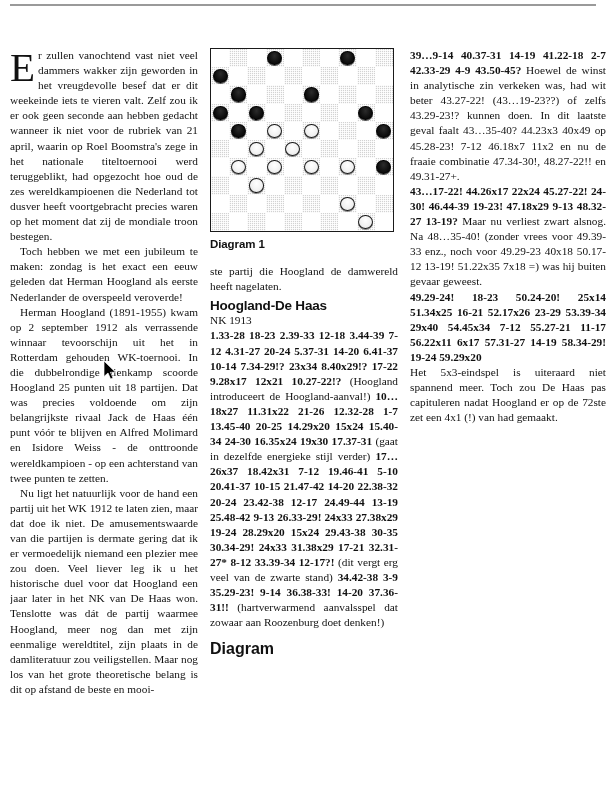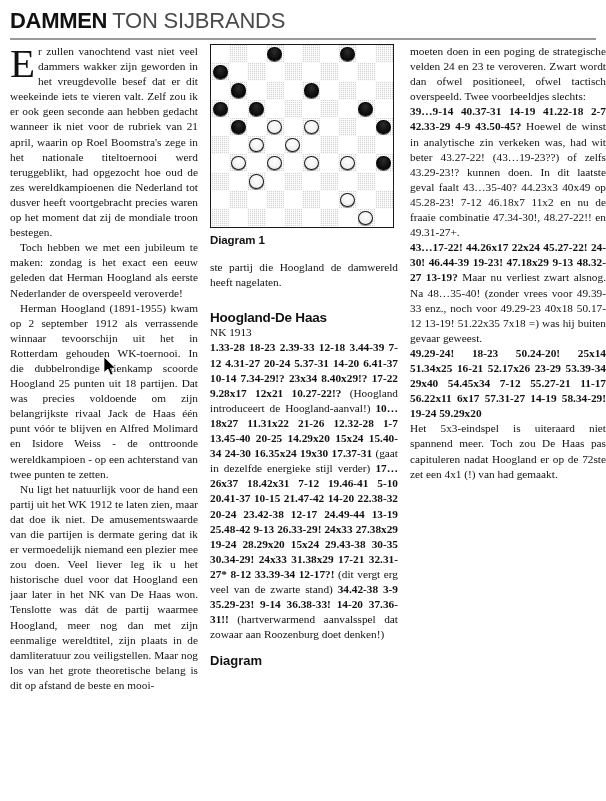--- a/index.html
+++ b/index.html
@@ -136,30 +136,30 @@
     font-weight: bold;
     margin: 5px 0 12px 0;
     letter-spacing: -0.1px;
   }
 
   
   .game-title {
     font-family: "Liberation Sans", "DejaVu Sans", sans-serif;
     font-size: 13.5px;
     font-weight: bold;
-    margin: 20px 0 0 0;
+    margin: 4px 0 0 0;
     letter-spacing: -0.2px;
   }
   .game-sub {
     font-size: 11.3px;
     margin: 0 0 0 0;
   }
   .subhead {
     font-family: "Liberation Sans", "DejaVu Sans", sans-serif;
-    font-size: 13px;
+    font-size: 16px;
     font-weight: bold;
     margin: 11px 0 0 0;
   }
   .moves { font-weight: bold; }
   .comment { font-weight: normal; }
 
   
   .cursor {
     position: absolute;
     left: 104px;
@@ -167,23 +167,20 @@
     width: 13px;
     height: 19px;
     pointer-events: none;
   }
 </style>
 </head>
 <body>
 
 <div id="page">
 
-  <div class="masthead">
-    <span class="section">DAMMEN</span><span class="author">TON SIJBRANDS</span>
-  </div>
   <div class="rule"></div>
 
   <div class="columns">
 
     <div class="col col1">
       <p class="dropcap-para"><span class="dropcap">E</span><span>r zullen vanochtend vast niet veel dammers wakker zijn geworden in het vreugdevolle besef dat er dit weekeinde iets te vieren valt. Zelf zou ik er ook geen seconde aan hebben gedacht wanneer ik niet voor de rubriek van 21 april, waarin op Roel Boomstra's zege in het nationale titeltoernooi werd teruggeblikt, had opgezocht hoe oud de zes wereldkampioenen die Nederland tot dusver heeft voortgebracht precies waren op het moment dat zij de mondiale troon bestegen.</span></p>
       <p>Toch hebben we met een jubileum te maken: zondag is het exact een eeuw geleden dat Herman Hoogland als eerste Nederlander de overspeeld veroverde!</p>
       <p>Herman Hoogland (1891-1955) kwam op 2 september 1912 als verrassende winnaar tevoorschijn uit het in Rotterdam gehouden WK-toernooi. In die dubbelrondige tienkamp scoorde Hoogland 25 punten uit 18 partijen. Dat was precies voldoende om zijn belangrijkste rivaal Jack de Haas één punt vóór te blijven en Alfred Molimard en Isidore Weiss - de onttroonde wereldkampioen - op een achterstand van twee punten te zetten.</p>
       <p>Nu ligt het natuurlijk voor de hand een partij uit het WK 1912 te laten zien, maar dat doe ik niet. De amusementswaarde van die partijen is dermate gering dat ik er vermoedelijk niemand een plezier mee zou doen. Veel liever leg ik u het historische duel voor dat Hoogland een jaar later in het NK van De Haas won. Tenslotte was dát de partij waarmee Hoogland, meer nog dan met zijn eenmalige wereldtitel, zijn plaats in de damliteratuur zou veiligstellen. Maar nog los van het grote theoretische belang is dit op afstand de beste en mooi-</p>
     </div>
@@ -345,21 +342,20 @@
       <div class="game-title">Hoogland-De Haas</div>
       <div class="game-sub">NK 1913</div>
 
       <p class="noindent"><span class="moves">1.33-28 18-23 2.39-33 12-18 3.44-39 7-12 4.31-27 20-24 5.37-31 14-20 6.41-37 10-14 7.34-29!? 23x34 8.40x29!? 17-22 9.28x17 12x21 10.27-22!?</span><span class="comment"> (Hoogland introduceert de Hoogland-aanval!) </span><span class="moves">10…18x27 11.31x22 21-26 12.32-28 1-7 13.45-40 20-25 14.29x20 15x24 15.40-34 24-30 16.35x24 19x30 17.37-31</span><span class="comment"> (gaat in dezelfde energieke stijl verder) </span><span class="moves">17…26x37 18.42x31 7-12 19.46-41 5-10 20.41-37 10-15 21.47-42 14-20 22.38-32 20-24 23.42-38 12-17 24.49-44 13-19 25.48-42 9-13 26.33-29! 24x33 27.38x29 19-24 28.29x20 15x24 29.43-38 30-35 30.34-29! 24x33 31.38x29 17-21 32.31-27* 8-12 33.39-34 12-17?!</span><span class="comment"> (dit vergt erg veel van de zwarte stand) </span><span class="moves">34.42-38 3-9 35.29-23! 9-14 36.38-33! 14-20 37.36-31!!</span><span class="comment"> (hartverwarmend aanvalsspel dat zowaar aan Roozenburg doet denken!)</span></p>
 
       <div class="subhead">Diagram</div>
 
     </div>
 
     <div class="col col3">
-      <p class="noindent">moeten doen in een poging de strategische velden 24 en 23 te veroveren. Zwart wordt dan ofwel positioneel, ofwel tactisch overspeeld. Twee voorbeeldjes slechts:</p>
       <p class="noindent"><span class="moves">39…9-14 40.37-31 14-19 41.22-18 2-7 42.33-29 4-9 43.50-45?</span><span class="comment"> Hoewel de winst in analytische zin verkeken was, had wit beter 43.27-22! (43…19-23??) of zelfs 43.29-23!? kunnen doen. In dit laatste geval faalt 43…35-40? 44.23x3 40x49 op 45.28-23! 7-12 46.18x7 11x2 en nu de fraaie combinatie 47.34-30!, 48.27-22!! en 49.31-27+.</span></p>
       <p class="noindent"><span class="moves">43…17-22! 44.26x17 22x24 45.27-22! 24-30! 46.44-39 19-23! 47.18x29 9-13 48.32-27 13-19?</span><span class="comment"> Maar nu verliest zwart alsnog. Na 48…35-40! (zonder vrees voor 49.39-33 enz., noch voor 49.29-23 40x18 50.17-12 13-19! 51.22x35 7x18 =) was hij buiten gevaar geweest.</span></p>
       <p class="noindent moves">49.29-24! 18-23 50.24-20! 25x14 51.34x25 16-21 52.17x26 23-29 53.39-34 29x40 54.45x34 7-12 55.27-21 11-17 56.22x11 6x17 57.31-27 14-19 58.34-29! 19-24 59.29x20</p>
       <p class="noindent">Het 5x3-eindspel is uiteraard niet spannend meer. Toch zou De Haas pas capituleren nadat Hoogland er op de 72ste zet een 4x1 (!) van had gemaakt.</p>
     </div>
 
   </div>
 
   <svg class="cursor" viewBox="0 0 13 19">
     <polygon points="0,0 0,15.5 4,12 6.6,18 9,17 6.5,11.3 11.5,11.2" fill="#000000" stroke="#ffffff" stroke-width="0.7"></polygon>

